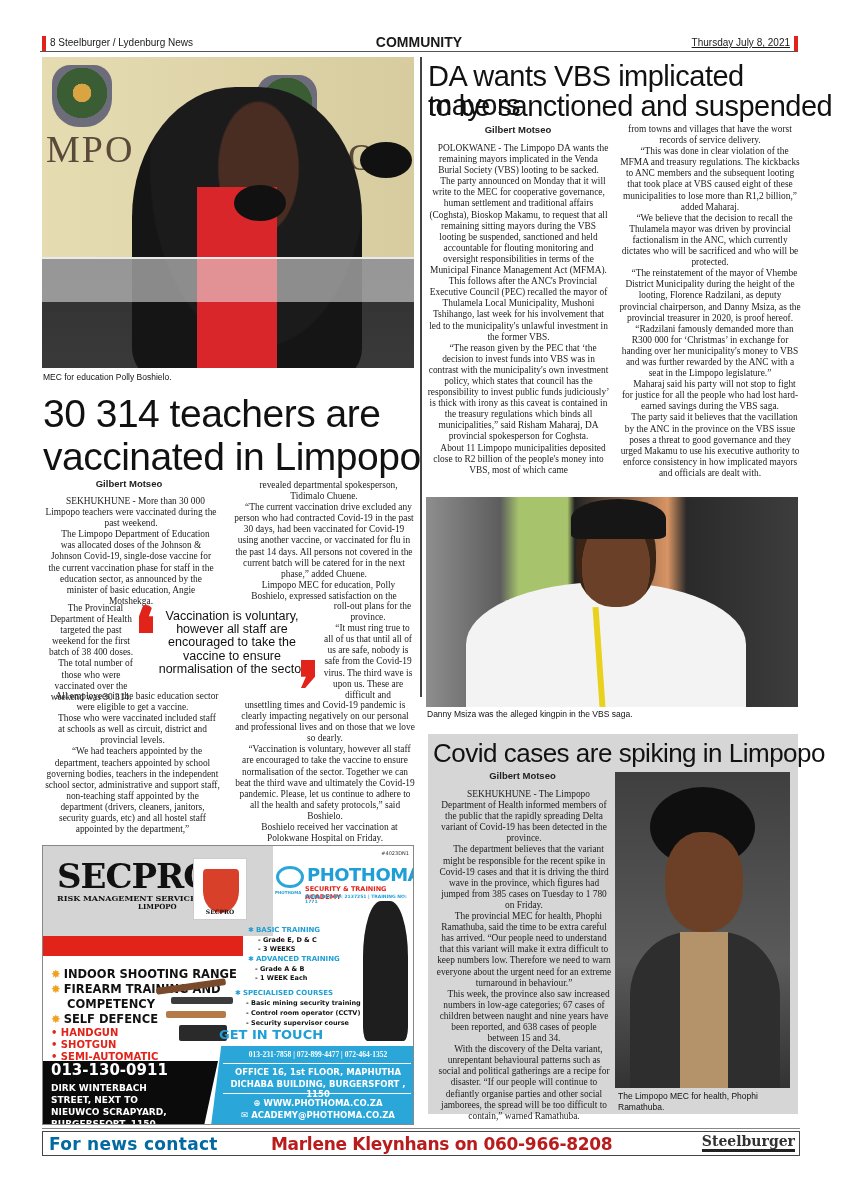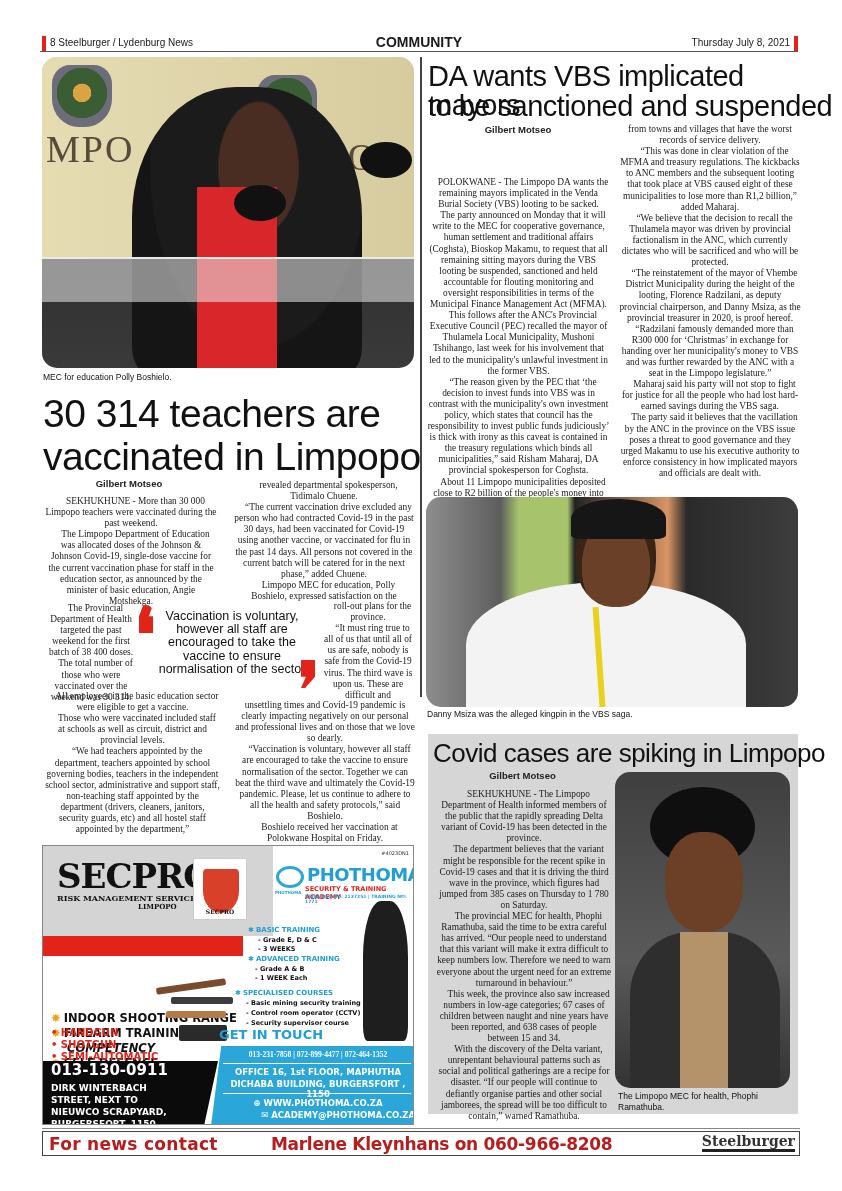--- a/index.html
+++ b/index.html
@@ -5,24 +5,24 @@
   * { box-sizing: border-box; margin: 0; padding: 0; }
   html, body { width: 842px; height: 1191px; background: #fff; overflow: hidden; }
   body { position: relative; font-family: "Liberation Serif", serif; color: #1a1a1a; }
 
   
   .hdr { position: absolute; left: 40px; top: 34px; width: 758px; height: 18px; border-bottom: 1px solid #555; }
   .hdr .lbar, .hdr .rbar { position: absolute; top: 2px; width: 4px; height: 15px; background: #e2231a; }
   .hdr .lbar { left: 2px; } .hdr .rbar { right: 0; }
   .hdr .left { position: absolute; left: 10px; top: 3px; font: 10px "Liberation Sans", sans-serif; }
   .hdr .mid { position: absolute; left: 0; right: 0; top: 0; text-align: center; font: bold 14px "Liberation Sans", sans-serif; letter-spacing: 0; }
-  .hdr .right { position: absolute; right: 8px; top: 3px; font: 10px "Liberation Sans", sans-serif; }
-
-  
-  .photo { position: absolute; overflow: hidden; border-radius: 15px; }
+  .hdr .right { position: absolute; right: 8px; top: 3px; font: 10px "Liberation Sans", sans-serif; text-decoration: underline; }
+
+  
+  .photo { position: absolute; overflow: hidden; }
   .photo1 { left: 42px; top: 57px; width: 372px; height: 311px; background: linear-gradient(180deg, #d9cfa5 0%, #cfc59a 45%, #2b2b2b 46%, #3a3a3a 100%); }
   .photo1 .banner { position: absolute; left: 0; top: 0; width: 100%; height: 200px; background: linear-gradient(90deg,#e6dcb2,#d7cc9f); }
   .photo1 .crest { position: absolute; width: 60px; height: 62px; border-radius: 30% 30% 45% 45%; background: radial-gradient(circle at 50% 45%, #d9a441 0 20%, #3b5d33 21% 55%, #6c6c7a 56% 100%); }
   .photo1 .limp { position: absolute; font: 38px "Liberation Serif", serif; color: #5a4a3a; letter-spacing: 2px; }
   .photo1 .person { position: absolute; left: 90px; top: 30px; width: 230px; height: 290px; border-radius: 45% 45% 10% 10%; background: radial-gradient(ellipse at 55% 28%, #4a2d22 0 22%, #1b1b1b 23% 60%, #151515 61%); }
   .photo1 .shirt { position: absolute; left: 155px; top: 130px; width: 80px; height: 190px; background: #d8262b; }
   .photo1 .podium { position: absolute; left: 0; top: 200px; width: 100%; height: 45px; background: rgba(235,235,235,0.55); border-top: 2px solid rgba(255,255,255,0.8); }
   .photo1 .mic { position: absolute; width: 52px; height: 36px; background: #111; border-radius: 50%; }
   .caption { position: absolute; font: 8.5px "Liberation Sans", sans-serif; color: #111; }
 
@@ -61,21 +61,21 @@
   
   .ad { position: absolute; left: 42px; top: 845px; width: 372px; height: 280px; border: 1px solid #888; overflow: hidden; background: #fff; }
   .ad .grey { position: absolute; left: 0; top: 0; width: 230px; height: 90px; background: #d4d4d4; }
   .ad .redbar { position: absolute; left: 0; top: 90px; width: 200px; height: 20px; background: #e2231a; }
   .ad .secpro { position: absolute; left: 14px; top: 10px; font: 900 34px "DejaVu Serif", serif; color: #111; letter-spacing: -1px; }
   .ad .rms { position: absolute; left: 14px; top: 47px; font: bold 8px "DejaVu Serif", serif; color: #111; }
   .ad .limpopo { position: absolute; left: 95px; top: 56px; font: bold 7px "DejaVu Serif", serif; color: #111; }
   .ad .badge { position: absolute; left: 150px; top: 12px; width: 54px; height: 62px; background: #fff; border: 1px solid #ccc; }
   .ad .badge .shield { position: absolute; left: 9px; top: 10px; width: 36px; height: 44px; background: #d8402a; border-radius: 10% 10% 50% 50%; }
   .ad .badge .blab { position: absolute; left: 0; right: 0; bottom: 4px; text-align: center; font: bold 6px "DejaVu Serif", serif; color: #111; }
-  .ad .feat { position: absolute; left: 8px; font: 900 11.5px "DejaVu Sans", sans-serif; color: #111; margin-top: 44px; }
+  .ad .feat { position: absolute; left: 8px; font: 900 11.5px "DejaVu Sans", sans-serif; color: #111; }
   .ad .feat .dot { color: #f0a21e; margin-right: 3px; }
   .ad .sub { position: absolute; left: 8px; font: 900 10px "DejaVu Sans", sans-serif; color: #e2231a; }
   .ad .blackbox { position: absolute; left: 0; top: 200px; width: 175px; height: 80px; background: #0b0b0b; clip-path: polygon(0 0,100% 0,92% 100%,0 100%); }
   .ad .phone1 { position: absolute; left: 8px; top: 205px; font: 900 15px "DejaVu Sans", sans-serif; color: #fff; }
   .ad .addr { position: absolute; left: 8px; top: 226px; font: bold 9px "DejaVu Sans", sans-serif; color: #fff; line-height: 12px; }
   .ad .guns { position: absolute; left: 108px; top: 135px; width: 85px; height: 65px; }
   .ad .gun { position: absolute; height: 7px; border-radius: 2px; }
   .ad .ph-logo { position: absolute; left: 233px; top: 20px; width: 28px; height: 22px; border: 3px solid #2aa7d8; border-radius: 50%; }
   .ad .ph-name { position: absolute; left: 264px; top: 18px; font: 900 18px "DejaVu Sans", sans-serif; color: #1f9fd6; letter-spacing: -0.5px; }
   .ad .ph-sub { position: absolute; left: 262px; top: 39px; font: bold 6.5px "DejaVu Sans", sans-serif; color: #e2231a; }
@@ -87,21 +87,21 @@
   .ad .course-i { position: absolute; font: bold 6.5px "DejaVu Sans", sans-serif; color: #111; }
   .ad .soldier { position: absolute; left: 320px; top: 55px; width: 45px; height: 140px; background: #1e1e1e; border-radius: 40% 40% 10% 10%; }
   .ad .git { position: absolute; left: 176px; top: 194px; font: 900 13px "DejaVu Sans", sans-serif; color: #1f9fd6; }
   .ad .bluebox { position: absolute; left: 168px; top: 210px; width: 204px; height: 70px; background: #2aa7d8; clip-path: polygon(5% 0,100% 0,100% 100%,0 100%); }
   .ad .bl { position: absolute; left: 178px; width: 194px; text-align: center; font: bold 7.5px "DejaVu Sans", sans-serif; color: #fff; }
   .ad .bl.big { font-size: 8.5px; }
   .ad .sep { position: absolute; left: 180px; width: 188px; height: 1px; background: #fff; }
 
   
   .footer { position: absolute; left: 42px; top: 1131px; width: 758px; height: 25px; border: 1px solid #444; }
-  .footer .txt1 { position: absolute; left: 6px; top: 2px; font: bold 17px "DejaVu Sans", sans-serif; color: #b91c1c; letter-spacing: 0.3px; }
+  .footer .txt1 { position: absolute; left: 6px; top: 2px; font: bold 17px "DejaVu Sans", sans-serif; color: #0369a1; letter-spacing: 0.3px; }
   .footer .txt2 { position: absolute; left: 228px; top: 2px; font: bold 17px "DejaVu Sans", sans-serif; color: #b91c1c; letter-spacing: -0.3px; }
   .footer .logo { position: absolute; right: 4px; top: 1px; font: bold 14px "DejaVu Serif", serif; color: #333; border-bottom: 3px solid #222; line-height: 16px; }
   .topline { position: absolute; left: 42px; top: 1128px; width: 758px; height: 1px; background: #888; }
 </style>
 </head>
 <body>
 
 <div class="hdr">
   <div class="lbar"></div>
   <span class="left">8 Steelburger / Lydenburg News</span>
@@ -160,21 +160,21 @@
 <div class="pq-mark pq-open"></div>
 <div class="pq-text">Vaccination is voluntary, however all staff are encouraged to take the vaccine to ensure normalisation of the sector</div>
 <div class="pq-mark pq-close"></div>
 
 <div class="vrule"></div>
 
 <div class="headline" style="left:428px;top:62px;font-size:29px;">DA wants VBS implicated mayors</div>
 <div class="headline" style="left:428px;top:92px;font-size:29px;">to be sanctioned and suspended</div>
 <div class="byline" style="left:428px;top:124px;width:180px;">Gilbert Motseo</div>
 
-<div class="col" style="left:427px;top:143px;width:183px;margin-top:34px;">
+<div class="col" style="left:427px;top:143px;width:183px;">
   <p>POLOKWANE - The Limpopo DA wants the remaining mayors implicated in the Venda Burial Society (VBS) looting to be sacked.</p>
   <p>The party announced on Monday that it will write to the MEC for cooperative governance, human settlement and traditional affairs (Coghsta), Bioskop Makamu, to request that all remaining sitting mayors during the VBS looting be suspended, sanctioned and held accountable for flouting monitoring and oversight responsibilities in terms of the Municipal Finance Management Act (MFMA).</p>
   <p>This follows after the ANC's Provincial Executive Council (PEC) recalled the mayor of Thulamela Local Municipality, Mushoni Tshihango, last week for his involvement that led to the municipality's unlawful investment in the former VBS.</p>
   <p>“The reason given by the PEC that ‘the decision to invest funds into VBS was in contrast with the municipality's own investment policy, which states that council has the responsibility to invest public funds judiciously’ is thick with irony as this caveat is contained in the treasury regulations which binds all municipalities,” said Risham Maharaj, DA provincial spokesperson for Coghsta.</p>
   <p>About 11 Limpopo municipalities deposited close to R2 billion of the people's money into VBS, most of which came</p>
 </div>
 <div class="col" style="left:619px;top:124px;width:182px;">
   <p style="text-indent:0">from towns and villages that have the worst records of service delivery.</p>
   <p>“This was done in clear violation of the MFMA and treasury regulations. The kickbacks to ANC members and the subsequent looting that took place at VBS caused eight of these municipalities to lose more than R1,2 billion,” added Maharaj.</p>
   <p>“We believe that the decision to recall the Thulamela mayor was driven by provincial factionalism in the ANC, which currently dictates who will be sacrificed and who will be protected.</p>
@@ -190,21 +190,21 @@
   <div class="cap"></div>
   <div class="lanyard"></div>
 </div>
 <div class="caption" style="left:427px;top:709px;">Danny Msiza was the alleged kingpin in the VBS saga.</div>
 
 <div class="covidbox"></div>
 <div class="headline" style="left:433px;top:740px;font-size:26px;">Covid cases are spiking in Limpopo</div>
 <div class="byline" style="left:430px;top:770px;width:185px;">Gilbert Motseo</div>
 <div class="col" style="left:436px;top:789px;width:176px;">
   <p>SEKHUKHUNE - The Limpopo Department of Health informed members of the public that the rapidly spreading Delta variant of Covid-19 has been detected in the province.</p>
-  <p>The department believes that the variant might be responsible for the recent spike in Covid-19 cases and that it is driving the third wave in the province, which figures had jumped from 385 cases on Thursday to 1 780 on Saturday.</p>
+  <p>The department believes that the variant might be responsible for the recent spike in Covid-19 cases and that it is driving the third wave in the province, which figures had jumped from 385 cases on Tuesday to 1 780 on Friday.</p>
   <p>The provincial MEC for health, Phophi Ramathuba, said the time to be extra careful has arrived. “Our people need to understand that this variant will make it extra difficult to keep numbers low. Therefore we need to warn everyone about the urgent need for an extreme turnaround in behaviour.”</p>
   <p>This week, the province also saw increased numbers in low-age categories; 67 cases of children between naught and nine years have been reported, and 638 cases of people between 15 and 34.</p>
   <p>With the discovery of the Delta variant, unrepentant behavioural patterns such as social and political gatherings are a recipe for disaster. “If our people will continue to defiantly organise parties and other social jamborees, the spread will be too difficult to contain,” warned Ramathuba.</p>
 </div>
 <div class="photo photo3">
   <div class="body"></div>
   <div class="top"></div>
   <div class="hair"></div>
   <div class="face"></div>
 </div>
@@ -216,21 +216,21 @@
   <div class="secpro">SECPRO</div>
   <div class="rms">RISK MANAGEMENT SERVICES</div>
   <div class="limpopo">LIMPOPO</div>
   <div class="badge">
     <div class="shield"></div>
     <div class="blab">SECPRO</div>
   </div>
 
   <div class="feat" style="top:121px;"><span class="dot">✸</span><span>INDOOR SHOOTING RANGE</span></div>
   <div class="feat" style="top:136px;"><span class="dot">✸</span><span>FIREARM TRAINING AND</span></div>
-  <div class="feat" style="top:151px;left:24px;font-style:italic;"><span>COMPETENCY</span></div>
+  <div class="feat" style="top:151px;left:24px;"><span>COMPETENCY</span></div>
   <div class="feat" style="top:166px;"><span class="dot">✸</span><span>SELF DEFENCE</span></div>
 
   <div class="sub" style="top:181px;">• HANDGUN</div>
   <div class="sub" style="top:193px;">• SHOTGUN</div>
   <div class="sub" style="top:205px;">• SEMI-AUTOMATIC</div>
   <div class="sub" style="top:217px;">• BOLT ACTION RIFLE</div>
 
   <div class="guns">
     <div class="gun" style="left:5px;top:2px;width:70px;background:#7a4a2c;transform:rotate(-8deg);"></div>
     <div class="gun" style="left:20px;top:16px;width:62px;background:#3c3c3c;"></div>
@@ -268,21 +268,21 @@
   <div class="soldier"></div>
 
   <div class="git" style="top:181px;">GET IN TOUCH</div>
   <div class="bluebox" style="top:200px;height:80px;"></div>
   <div class="bl" style="top:204px;font-family:Liberation Serif, serif;">013-231-7858 | 072-899-4477 | 072-464-1352</div>
   <div class="sep" style="top:217px;"></div>
   <div class="bl big" style="top:221px;">OFFICE 16, 1st FLOOR, MAPHUTHA</div>
   <div class="bl big" style="top:233px;">DICHABA BUILDING, BURGERSFORT , 1150</div>
   <div class="sep" style="top:247px;"></div>
   <div class="bl big" style="top:252px;">⊕ WWW.PHOTHOMA.CO.ZA</div>
-  <div class="bl big" style="top:264px;text-align:right;">✉ ACADEMY@PHOTHOMA.CO.ZA</div>
+  <div class="bl big" style="top:264px;">✉ ACADEMY@PHOTHOMA.CO.ZA</div>
 </div>
 
 <div class="topline"></div>
 <div class="footer">
   <span class="txt1">For news contact</span>
   <span class="txt2">Marlene Kleynhans on 060-966-8208</span>
   <span class="logo">Steelburger</span>
 </div>
 
 </body></html>

